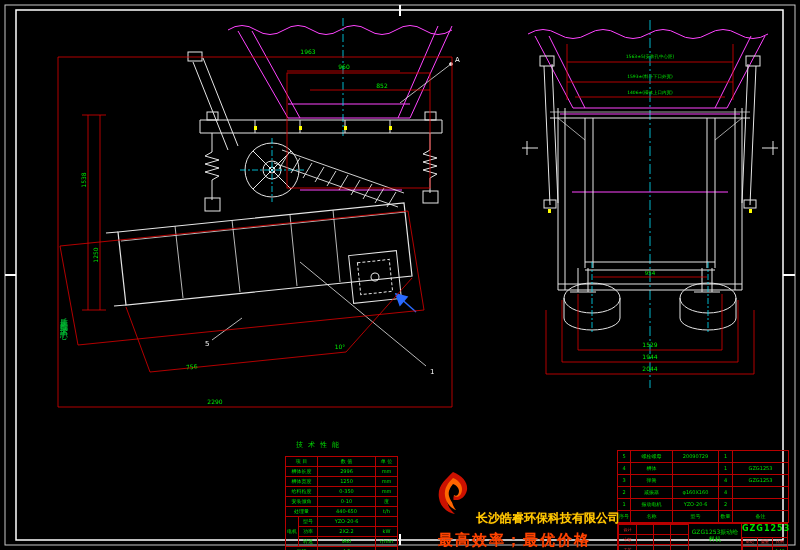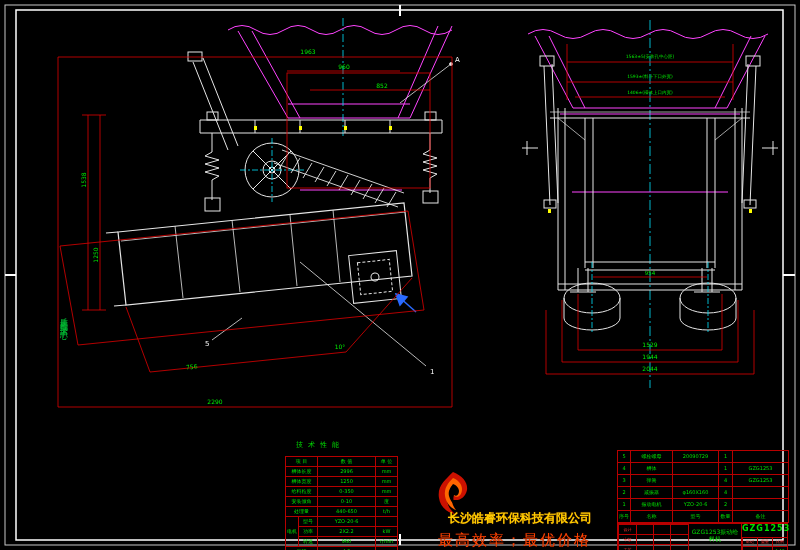--- a/index.html
+++ b/index.html
@@ -13,21 +13,21 @@
   .spec td{height:9px;}
   .bom td{height:11px;}
   .tb td{color:#ff3030;font-size:4px;}
   .tb td.grn{color:#00e000;}
   .title-green{color:#00e000;font-size:6px;text-align:center;line-height:1.2;}
   .specTitle{color:#00dd00;font-size:7px;letter-spacing:5px;white-space:nowrap;}
   .watermark{color:#00bb33;font-size:8px;letter-spacing:2px;writing-mode:vertical-rl;
      text-orientation:upright;white-space:nowrap;}
   .company{color:#ffcc00;font-size:12px;font-weight:bold;white-space:nowrap;
      text-shadow:0 0 1px #884400;}
-  .slogan{color:#ff4400;font-size:15px;font-weight:normal;white-space:nowrap;
+  .slogan{color:#ff4400;font-size:15px;font-weight:bold;white-space:nowrap;
      letter-spacing:2px;text-shadow:0 0 1px #661100;}
   .model{color:#00e000;font-size:8px;font-weight:bold;text-align:center;letter-spacing:1px;}
   .dwgtype{color:#00e000;font-size:6px;text-align:center;}
 </style>
 </head>
 <body>
 
 <div id="canvas">
 
 <svg width="800" height="550" viewBox="0 0 800 550">
@@ -476,18 +476,18 @@
       <tr>
         <td style="height:8px;"></td>
         <td></td>
         <td class="grn">1:10</td>
       </tr>
     </tbody>
         </table>
   </div>
 </div>
 
-<div class="ovl company" style="left:448px;top:482px;">长沙皓睿环保科技有限公司</div>
+<div class="ovl company" style="left:476px;top:482px;">长沙皓睿环保科技有限公司</div>
 <div class="ovl slogan" style="left:438px;top:503px;">最高效率；最优价格</div>
 
 <div class="ovl watermark" style="left:57px;top:283px;">质量检测技术中心</div>
 
 </div>
 
 </body></html>

